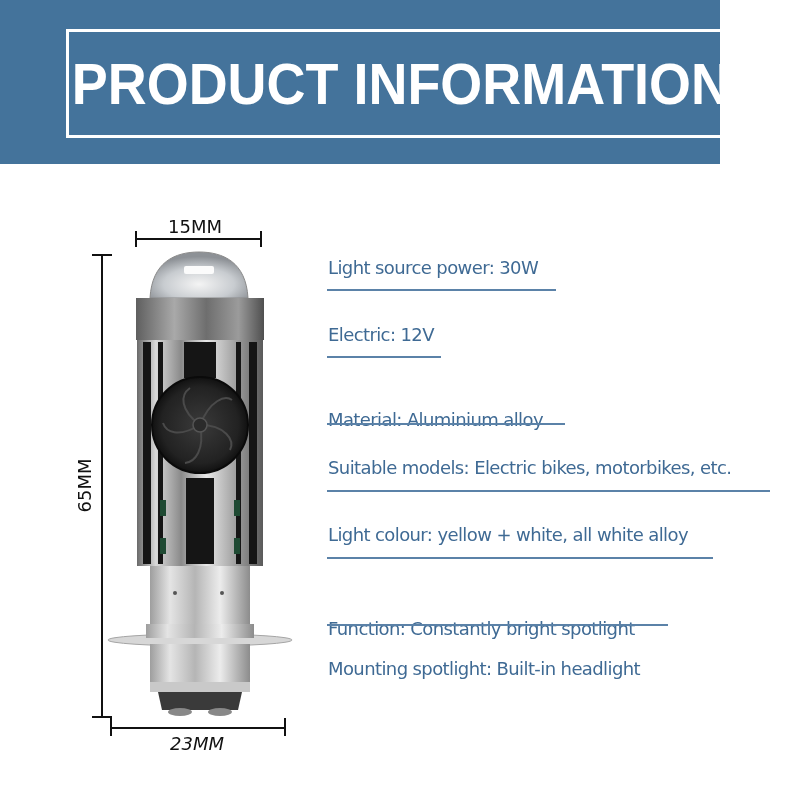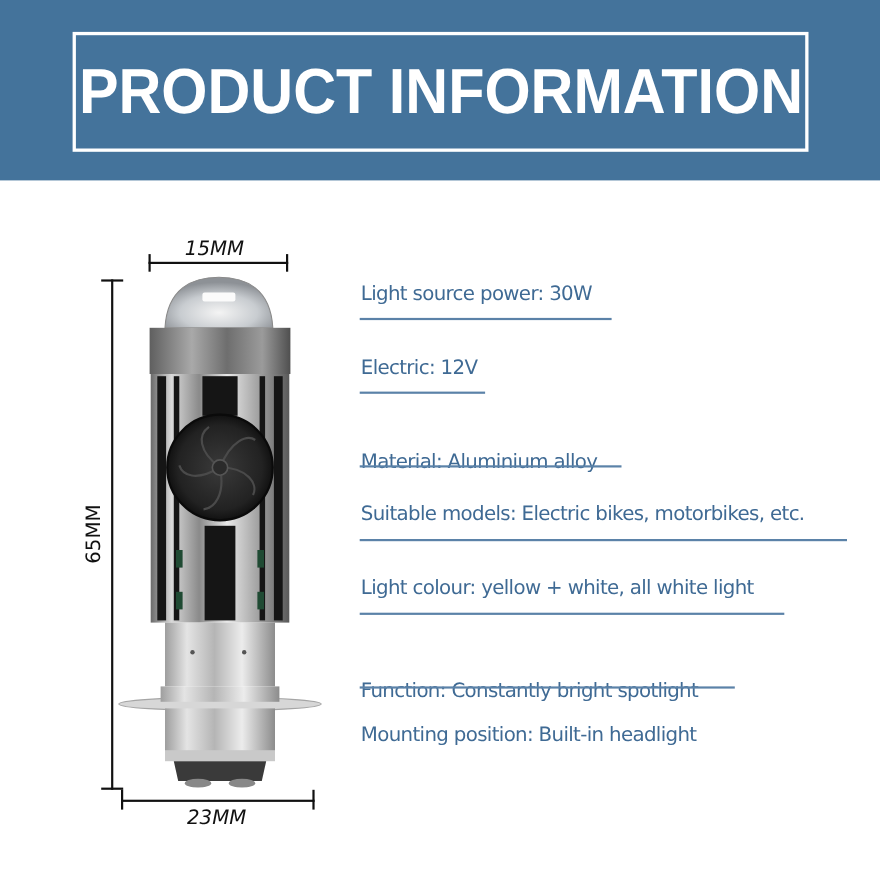--- a/index.html
+++ b/index.html
@@ -1,21 +1,21 @@
 <!DOCTYPE html>
 <html><head>
 <meta charset="utf-8">
 <style>
   html, body { margin: 0; padding: 0; }
   body {
     width: 800px; height: 800px; overflow: hidden; background: #ffffff;
     position: relative; font-family: "Liberation Sans", "DejaVu Sans", sans-serif;
   }
   .banner {
-    position: absolute; left: 0; top: 0; width: 800px; height: 164px;
+    position: absolute; left: 0; top: 0; width: 720px; height: 164px;
     background: #44739b;
   }
   .banner-box {
     position: absolute; left: 66px; top: 29px; width: 663px; height: 103px;
     border: 3px solid #ffffff; box-sizing: content-box;
     display: flex; align-items: center; justify-content: center;
   }
   .banner-title {
     color: #ffffff; font-weight: bold; font-size: 58px; letter-spacing: 0px;
     transform: scaleX(0.93); white-space: nowrap;
@@ -47,21 +47,21 @@
 <div class="banner">
   <div class="banner-box">
     <span class="banner-title">PRODUCT INFORMATION</span>
   </div>
 </div>
 
 <div>
   <div class="dim" style="left:135px; top:238px; width:127px; height:2px;"></div>
   <div class="dim" style="left:135px; top:231px; width:2px; height:16px;"></div>
   <div class="dim" style="left:260px; top:231px; width:2px; height:16px;"></div>
-  <span class="dim-label" style="left:168px; top:216px;font-style:italic;">15MM</span>
+  <span class="dim-label" style="left:168px; top:216px;">15MM</span>
 </div>
 
 <div>
   <div class="dim" style="left:101px; top:254px; width:2px; height:464px;"></div>
   <div class="dim" style="left:92px; top:254px; width:20px; height:2px;"></div>
   <div class="dim" style="left:92px; top:716px; width:20px; height:2px;"></div>
   <span class="dim-label" style="left:58px; top:475px; transform: rotate(-90deg); transform-origin: center;">65MM</span>
 </div>
 
 <div>
@@ -158,20 +158,20 @@
 
   <span class="spec" style="top:324px;">Electric: 12V</span>
   <div class="spec-line" style="top:356px; width:114px;"></div>
 
   <span class="spec" style="top:409px;">Material: Aluminium alloy</span>
   <div class="spec-line" style="top:423px; width:238px;"></div>
 
   <span class="spec" style="top:457px;">Suitable models: Electric bikes, motorbikes, etc.</span>
   <div class="spec-line" style="top:490px; width:443px;"></div>
 
-  <span class="spec" style="top:524px;">Light colour: yellow + white, all white light</span>
+  <span class="spec" style="top:524px;">Light colour: yellow + white, all white alloy</span>
   <div class="spec-line" style="top:557px; width:386px;"></div>
 
   <span class="spec" style="top:618px;">Function: Constantly bright spotlight</span>
   <div class="spec-line" style="top:624px; width:341px;"></div>
 
-  <span class="spec" style="top:658px;">Mounting position: Built-in headlight</span>
+  <span class="spec" style="top:658px;">Mounting spotlight: Built-in headlight</span>
 </div>
 
 </body></html>

